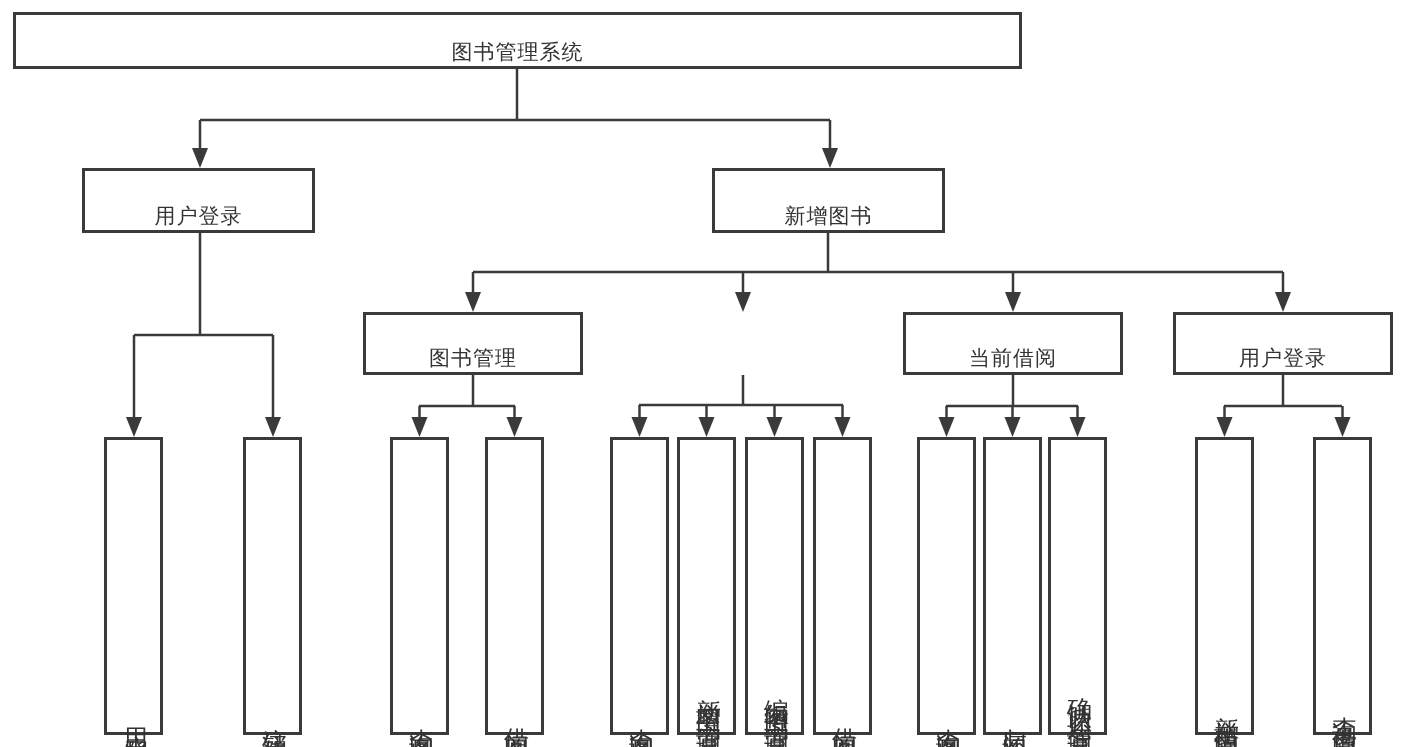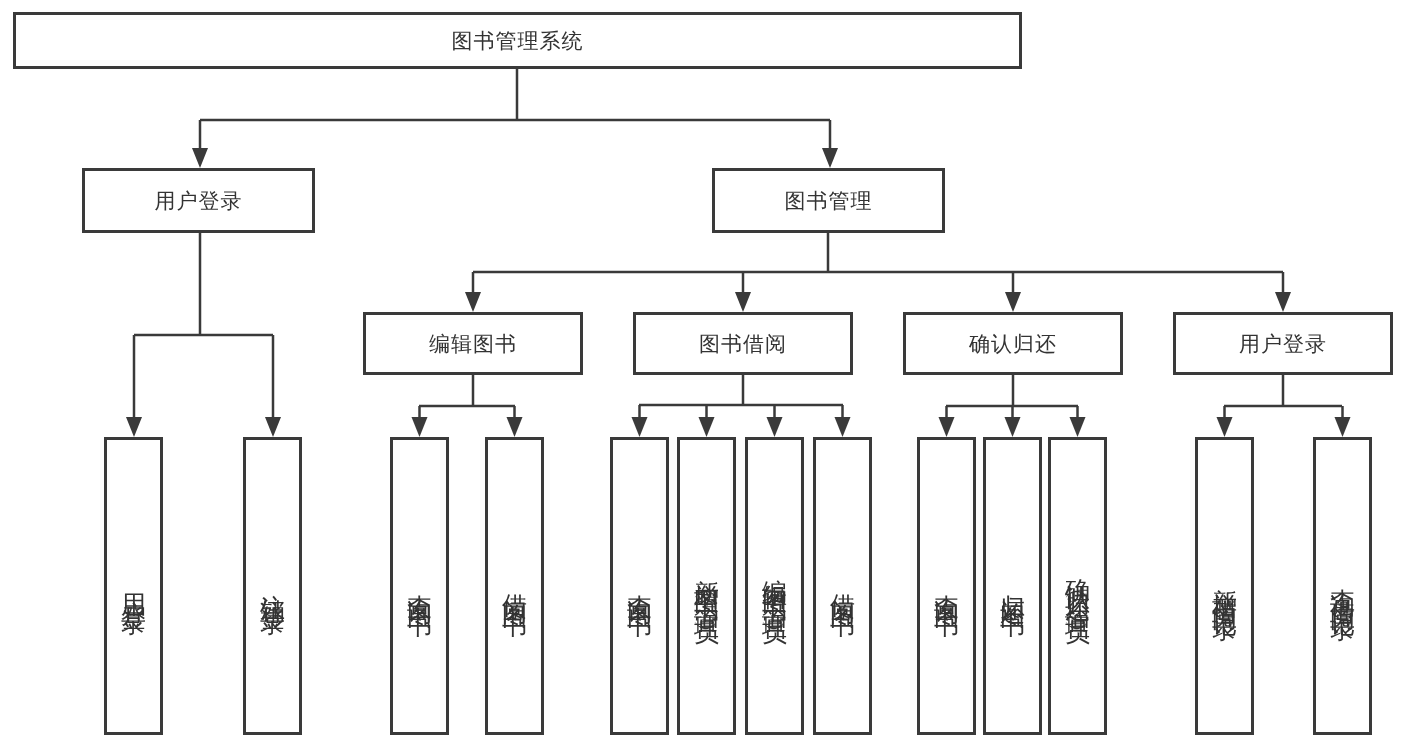--- a/index.html
+++ b/index.html
@@ -14,22 +14,23 @@
     width:1405px;height:747px;
     background:#ffffff;
     overflow:hidden;
   }
   #wires{position:absolute;left:0;top:0;width:1405px;height:747px;}
   .node{
     position:absolute;
     box-sizing:border-box;
     background:#ffffff;
     border:3px solid var(--line);
-    display:flex;align-items:center;justify-content:center;
+    display:flex;align-items:flex-end;justify-content:center;
     color:var(--text);
+    font-family:Liberation Mono, monospace;
   }
   .node-h{font-size:21px;letter-spacing:1px;}
   .node-v{width:59px;top:437px;height:298px;}
   .vtext{
     writing-mode:vertical-rl;
     text-orientation:mixed;
     font-size:25px;
     letter-spacing:6px;
     line-height:1;
     color:var(--text);
@@ -123,31 +124,28 @@
   </svg>
 
   <div class="node node-h n-root">
     <span>图书管理系统</span>
   </div>
 
   <div class="node node-h n-login">
     <span>用户登录</span>
   </div>
   <div class="node node-h n-mgmt">
-    <span>图书管理</span>
+    <span>新增图书</span>
   </div>
 
   <div class="node node-h lvl3 n-rec">
-    <span>编辑图书</span>
-  </div>
-  <div class="node node-h lvl3 n-bb">
-    <span>图书借阅</span>
+    <span>图书管理</span>
   </div>
   <div class="node node-h lvl3 n-cb">
-    <span>确认归还</span>
+    <span>当前借阅</span>
   </div>
   <div class="node node-h lvl3 n-br">
     <span>用户登录</span>
   </div>
 
   <div class="node node-v lf-1">
     <span class="vtext">用户登录</span>
   </div>
   <div class="node node-v lf-2">
     <span class="vtext">注销登录</span>

